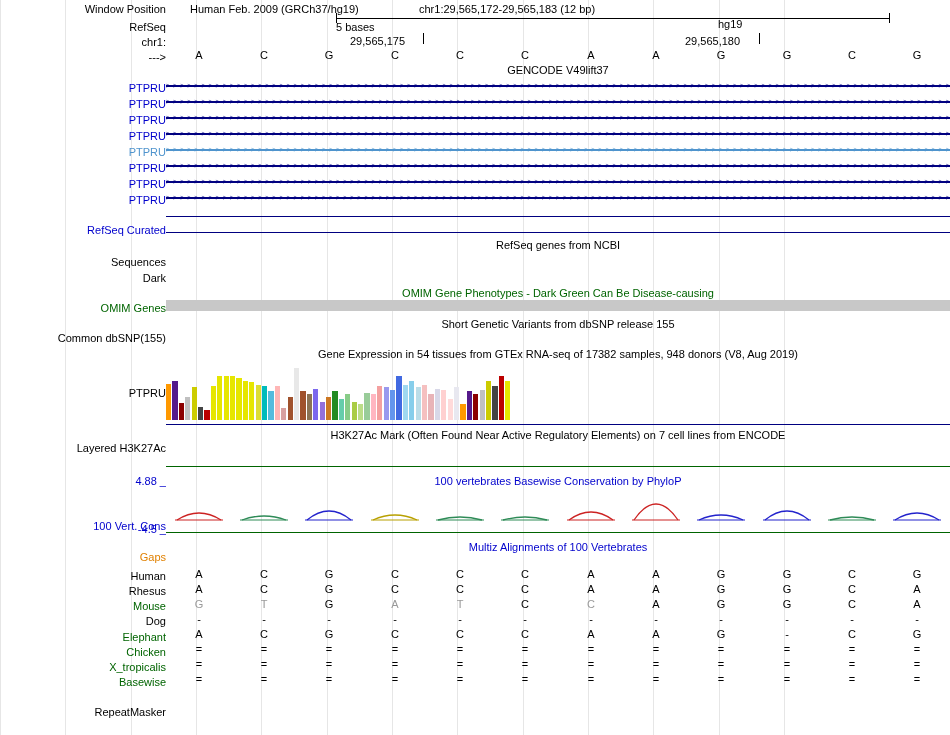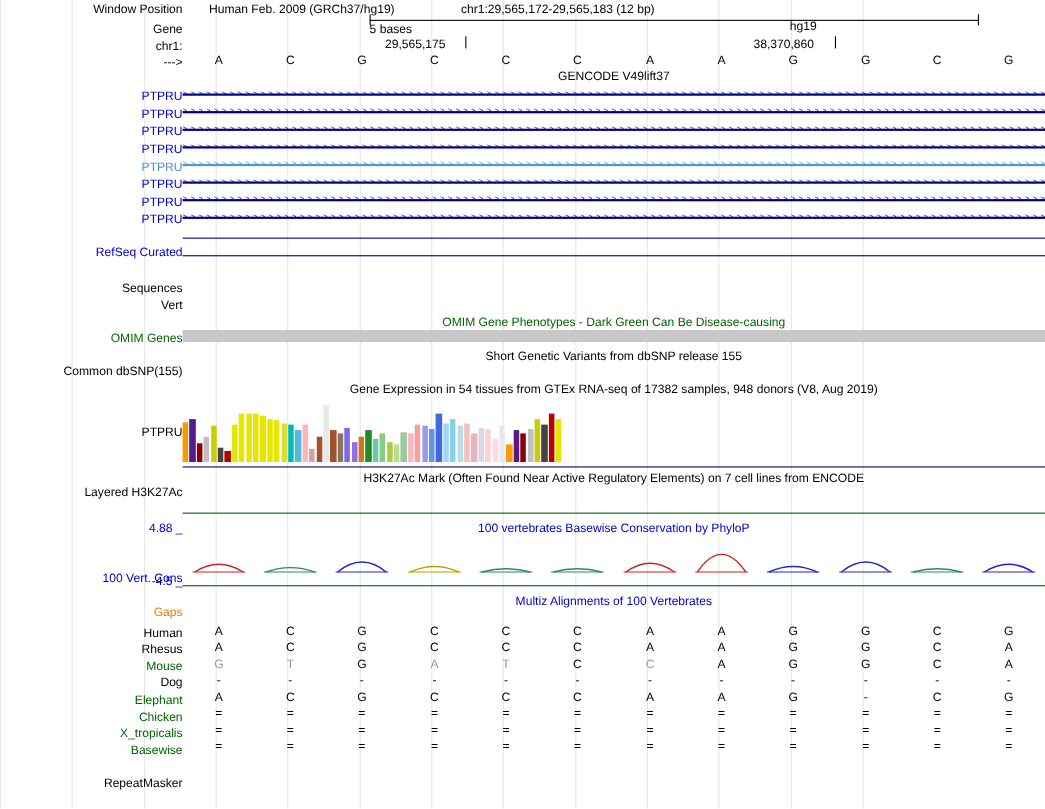--- a/index.html
+++ b/index.html
@@ -70,36 +70,36 @@
       <div class="gridline" style="left: 457px;"></div>
       <div class="gridline" style="left: 523px;"></div>
       <div class="gridline" style="left: 588px;"></div>
       <div class="gridline" style="left: 653px;"></div>
       <div class="gridline" style="left: 719px;"></div>
       <div class="gridline" style="left: 784px;"></div>
     </div>
 
   <div class="labels">
     <div class="lbl" style="top:3px;">Window Position</div>
-    <div class="lbl" style="top:21px;">Gene</div>
+    <div class="lbl" style="top:21px;">RefSeq</div>
     <div class="lbl" style="top:36px;">chr1:</div>
     <div class="lbl" style="top:51px;">---&gt;</div>
 
     <div class="lbl blue" style="top:82px;">PTPRU</div>
     <div class="lbl blue" style="top:98px;">PTPRU</div>
     <div class="lbl blue" style="top:114px;">PTPRU</div>
     <div class="lbl blue" style="top:130px;">PTPRU</div>
     <div class="lbl" style="top:146px;color:#4f94cd;">PTPRU</div>
     <div class="lbl blue" style="top:162px;">PTPRU</div>
     <div class="lbl blue" style="top:178px;">PTPRU</div>
     <div class="lbl blue" style="top:194px;">PTPRU</div>
 
     <div class="lbl blue" style="top:224px;">RefSeq Curated</div>
     <div class="lbl" style="top:256px;">Sequences</div>
-    <div class="lbl" style="top:272px;">Vert</div>
+    <div class="lbl" style="top:272px;">Dark</div>
     <div class="lbl green" style="top:302px;">OMIM Genes</div>
     <div class="lbl" style="top:332px;">Common dbSNP(155)</div>
     <div class="lbl" style="top:387px;">PTPRU</div>
     <div class="lbl" style="top:442px;">Layered H3K27Ac</div>
     <div class="lbl blue" style="top:475px;">4.88 _</div>
     <div class="lbl blue" style="top:499px;margin-top:21px;">100 Vert. Cons</div>
     <div class="lbl blue" style="top:523px;">-4.5 _</div>
     <div class="lbl orange" style="top:551px;">Gaps</div>
 
     <div class="lbl" style="top:570px;">Human</div>
@@ -120,21 +120,21 @@
     <div class="smalltext" style="left:253px;top:3px;">chr1:29,565,172-29,565,183 (12 bp)</div>
 
     <div class="scalebar" style="left:170px;top:18px;width:554px;"></div>
     <div class="tick" style="left:170px;top:13px;height:10px;"></div>
     <div class="tick" style="left:723px;top:13px;height:10px;"></div>
     <div class="smalltext" style="left:170px;top:21px;">5 bases</div>
     <div class="smalltext" style="left:552px;top:18px;">hg19</div>
 
     <div class="smalltext" style="left:184px;top:35px;">29,565,175</div>
     <div class="vtick" style="left:257px;top:33px;"></div>
-    <div class="smalltext" style="left:519px;top:35px;">38,370,860</div>
+    <div class="smalltext" style="left:519px;top:35px;">29,565,180</div>
     <div class="vtick" style="left:593px;top:33px;"></div>
 
     <div id="ruler-bases" style="position:absolute;left:0;top:49px;width:784px;height:14px;">
         <div class="basechar" style="left: 18px; top: 0px;">A</div>
         <div class="basechar" style="left: 83px; top: 0px;">C</div>
         <div class="basechar" style="left: 148px; top: 0px;">G</div>
         <div class="basechar" style="left: 214px; top: 0px;">C</div>
         <div class="basechar" style="left: 279px; top: 0px;">C</div>
         <div class="basechar" style="left: 344px; top: 0px;">C</div>
         <div class="basechar" style="left: 410px; top: 0px;">A</div>
@@ -176,20 +176,21 @@
           <div class="geneline"></div>
           <div class="arrows">&gt;&gt;&gt;&gt;&gt;&gt;&gt;&gt;&gt;&gt;&gt;&gt;&gt;&gt;&gt;&gt;&gt;&gt;&gt;&gt;&gt;&gt;&gt;&gt;&gt;&gt;&gt;&gt;&gt;&gt;&gt;&gt;&gt;&gt;&gt;&gt;&gt;&gt;&gt;&gt;&gt;&gt;&gt;&gt;&gt;&gt;&gt;&gt;&gt;&gt;&gt;&gt;&gt;&gt;&gt;&gt;&gt;&gt;&gt;&gt;&gt;&gt;&gt;&gt;&gt;&gt;&gt;&gt;&gt;&gt;&gt;&gt;&gt;&gt;&gt;&gt;&gt;&gt;&gt;&gt;&gt;&gt;&gt;&gt;&gt;&gt;&gt;&gt;&gt;&gt;&gt;&gt;&gt;&gt;&gt;&gt;&gt;&gt;&gt;&gt;&gt;&gt;&gt;&gt;&gt;&gt;&gt;&gt;&gt;&gt;&gt;&gt;&gt;&gt;&gt;&gt;&gt;&gt;&gt;&gt;&gt;&gt;&gt;&gt;&gt;&gt;&gt;&gt;&gt;&gt;&gt;&gt;&gt;&gt;&gt;&gt;&gt;&gt;&gt;&gt;&gt;&gt;&gt;&gt;&gt;&gt;&gt;&gt;&gt;&gt;</div>
         </div>
         <div class="generow" style="top: 112px;">
           <div class="geneline"></div>
           <div class="arrows">&gt;&gt;&gt;&gt;&gt;&gt;&gt;&gt;&gt;&gt;&gt;&gt;&gt;&gt;&gt;&gt;&gt;&gt;&gt;&gt;&gt;&gt;&gt;&gt;&gt;&gt;&gt;&gt;&gt;&gt;&gt;&gt;&gt;&gt;&gt;&gt;&gt;&gt;&gt;&gt;&gt;&gt;&gt;&gt;&gt;&gt;&gt;&gt;&gt;&gt;&gt;&gt;&gt;&gt;&gt;&gt;&gt;&gt;&gt;&gt;&gt;&gt;&gt;&gt;&gt;&gt;&gt;&gt;&gt;&gt;&gt;&gt;&gt;&gt;&gt;&gt;&gt;&gt;&gt;&gt;&gt;&gt;&gt;&gt;&gt;&gt;&gt;&gt;&gt;&gt;&gt;&gt;&gt;&gt;&gt;&gt;&gt;&gt;&gt;&gt;&gt;&gt;&gt;&gt;&gt;&gt;&gt;&gt;&gt;&gt;&gt;&gt;&gt;&gt;&gt;&gt;&gt;&gt;&gt;&gt;&gt;&gt;&gt;&gt;&gt;&gt;&gt;&gt;&gt;&gt;&gt;&gt;&gt;&gt;&gt;&gt;&gt;&gt;&gt;&gt;&gt;&gt;&gt;&gt;&gt;&gt;&gt;&gt;&gt;&gt;</div>
         </div>
       </div>
 
     <div class="hr" style="top:216px;"></div>
+    <div class="title" style="top:239px;">RefSeq genes from NCBI</div>
     <div class="hr" style="top:232px;"></div>
 
 
     <div class="omim-bar" style="top:300px;"></div>
     <div class="title green" style="top:287px;">OMIM Gene Phenotypes - Dark Green Can Be Disease-causing</div>
 
     <div class="title" style="top:318px;">Short Genetic Variants from dbSNP release 155</div>
 
     <div class="title" style="top:348px;">Gene Expression in 54 tissues from GTEx RNA-seq of 17382 samples, 948 donors (V8, Aug 2019)</div>
     <div id="gtex-bars" style="position: absolute; left: 0px; top: 366px; width: 784px; height: 54px;">

